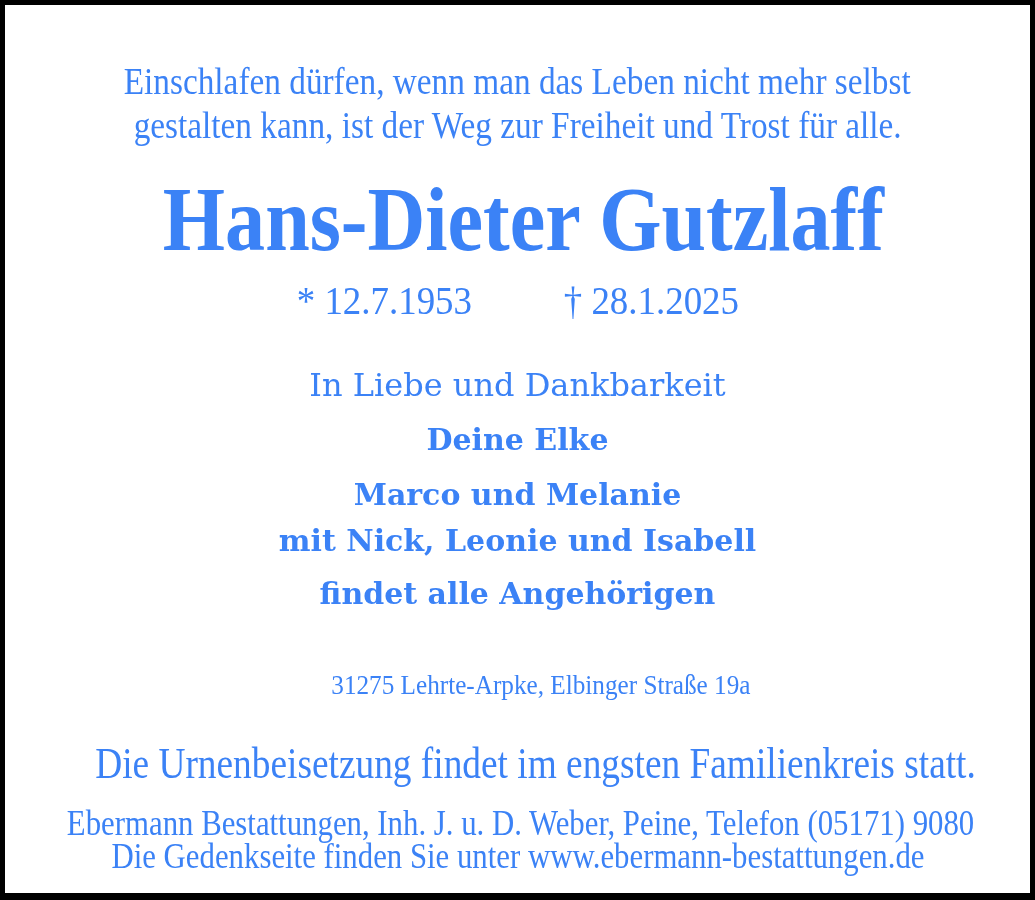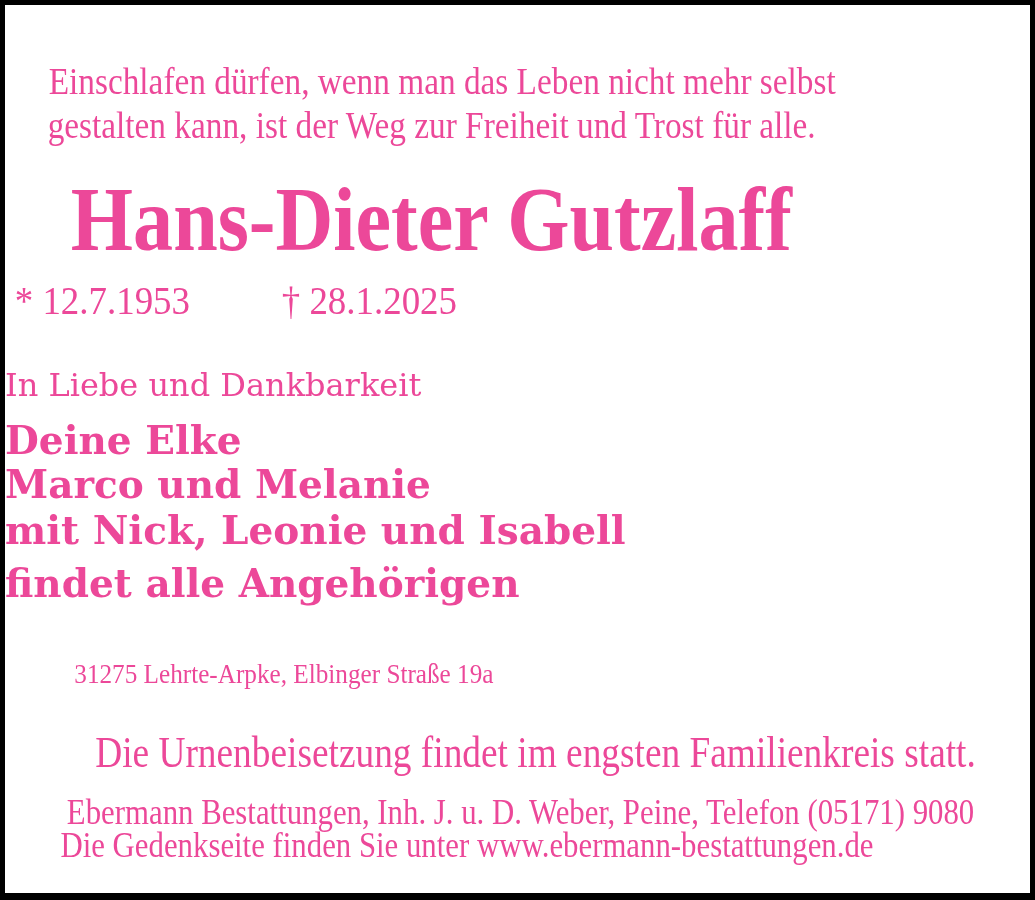--- a/index.html
+++ b/index.html
@@ -10,22 +10,22 @@
   .page {
     position: relative;
     width: 1035px;
     height: 900px;
     margin: 0 auto;
     background: #ffffff;
     box-sizing: border-box;
     border: 5px solid #000000;
     border-bottom-width: 7px;
     overflow: hidden;
-    text-align: left;
-    color: #ec4899;
+    text-align: center;
+    color: #3b82f6;
     font-family: "Liberation Serif", serif;
   }
   .page-inner {
     padding-top: 55px;
   }
   
   .cond {
     display: inline-block;
     transform: scaleX(0.9);
     transform-origin: 50% 50%;
@@ -57,25 +57,25 @@
   }
   .closing-line {
     margin-top: 42px;
     font-size: 32px;
     line-height: 42px;
     font-family: "DejaVu Serif", serif;
   }
   .mourner {
     font-family: "DejaVu Serif", serif;
     font-weight: bold;
-    font-size: 39px;
+    font-size: 30px;
     line-height: 42px;
   }
   .mourner-elke   { margin-top: 13px; }
-  .mourner-stanza { line-height: 46px; }
+  .mourner-stanza { margin-top: 11px; line-height: 46px; }
   .mourner-sowie  { margin-top: 9px; }
   .address-line {
     margin-top: 46px;
     font-size: 28px;
     line-height: 48px;
     margin-left: 46px;
   }
   .funeral-info {
     margin-top: 28px;
     font-size: 45px;

